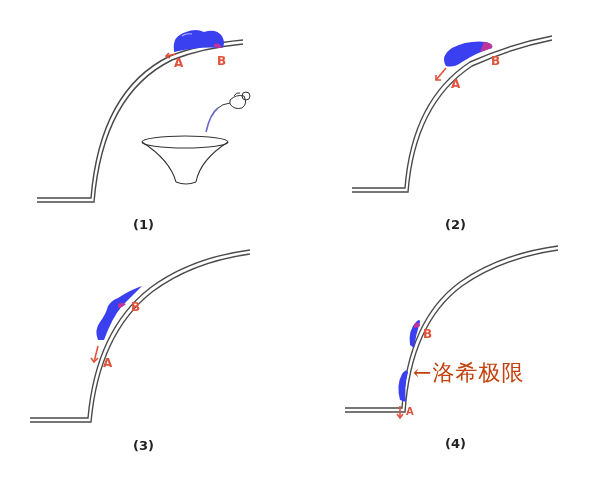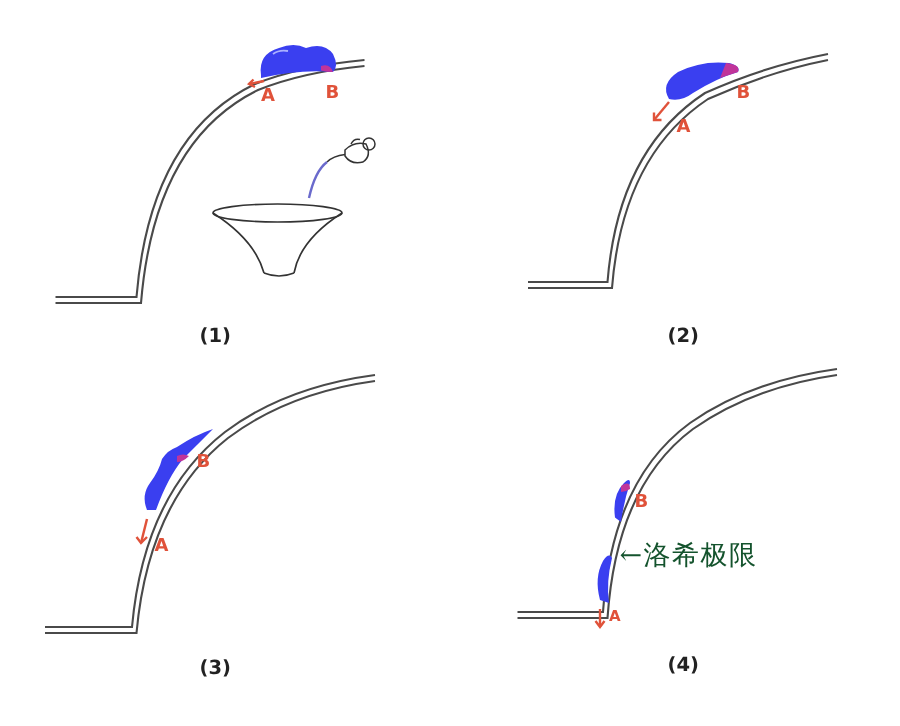--- a/index.html
+++ b/index.html
@@ -3,22 +3,22 @@
 <meta charset="utf-8">
 <style>
   html, body { margin: 0; padding: 0; background: #ffffff; }
   body { width: 600px; height: 484px; position: relative; overflow: hidden;
          font-family: "DejaVu Sans", sans-serif; }
   svg { position: absolute; left: 0; top: 0; }
   .panel-label { position: absolute; font-family: "DejaVu Sans", sans-serif;
                  font-weight: bold; font-size: 13px; color: #222; }
   .pt-label { position: absolute; font-family: "DejaVu Sans", sans-serif;
               font-size: 12px; color: #e0523a; font-weight: bold; }
-  .annot { position: absolute; font-family: "DejaVu Serif", serif; font-size: 18px;
-           color: #14532d; letter-spacing: 1px; }
+  .annot { position: absolute; font-family: "DejaVu Serif", serif; font-size: 22px;
+           color: #c2410c; letter-spacing: 1px; }
 </style>
 </head>
 <body>
 
 <svg width="600" height="484" viewBox="0 0 600 484">
 
   <g>
     <g fill="none" stroke="#4a4a4a" stroke-width="1.4">
       <path d="M37 198 L91 198 Q100 90 170 56 Q200 44 243 40"></path>
       <path d="M37 202 L94 202 Q103 94 172 60 Q202 48 243 44"></path>

